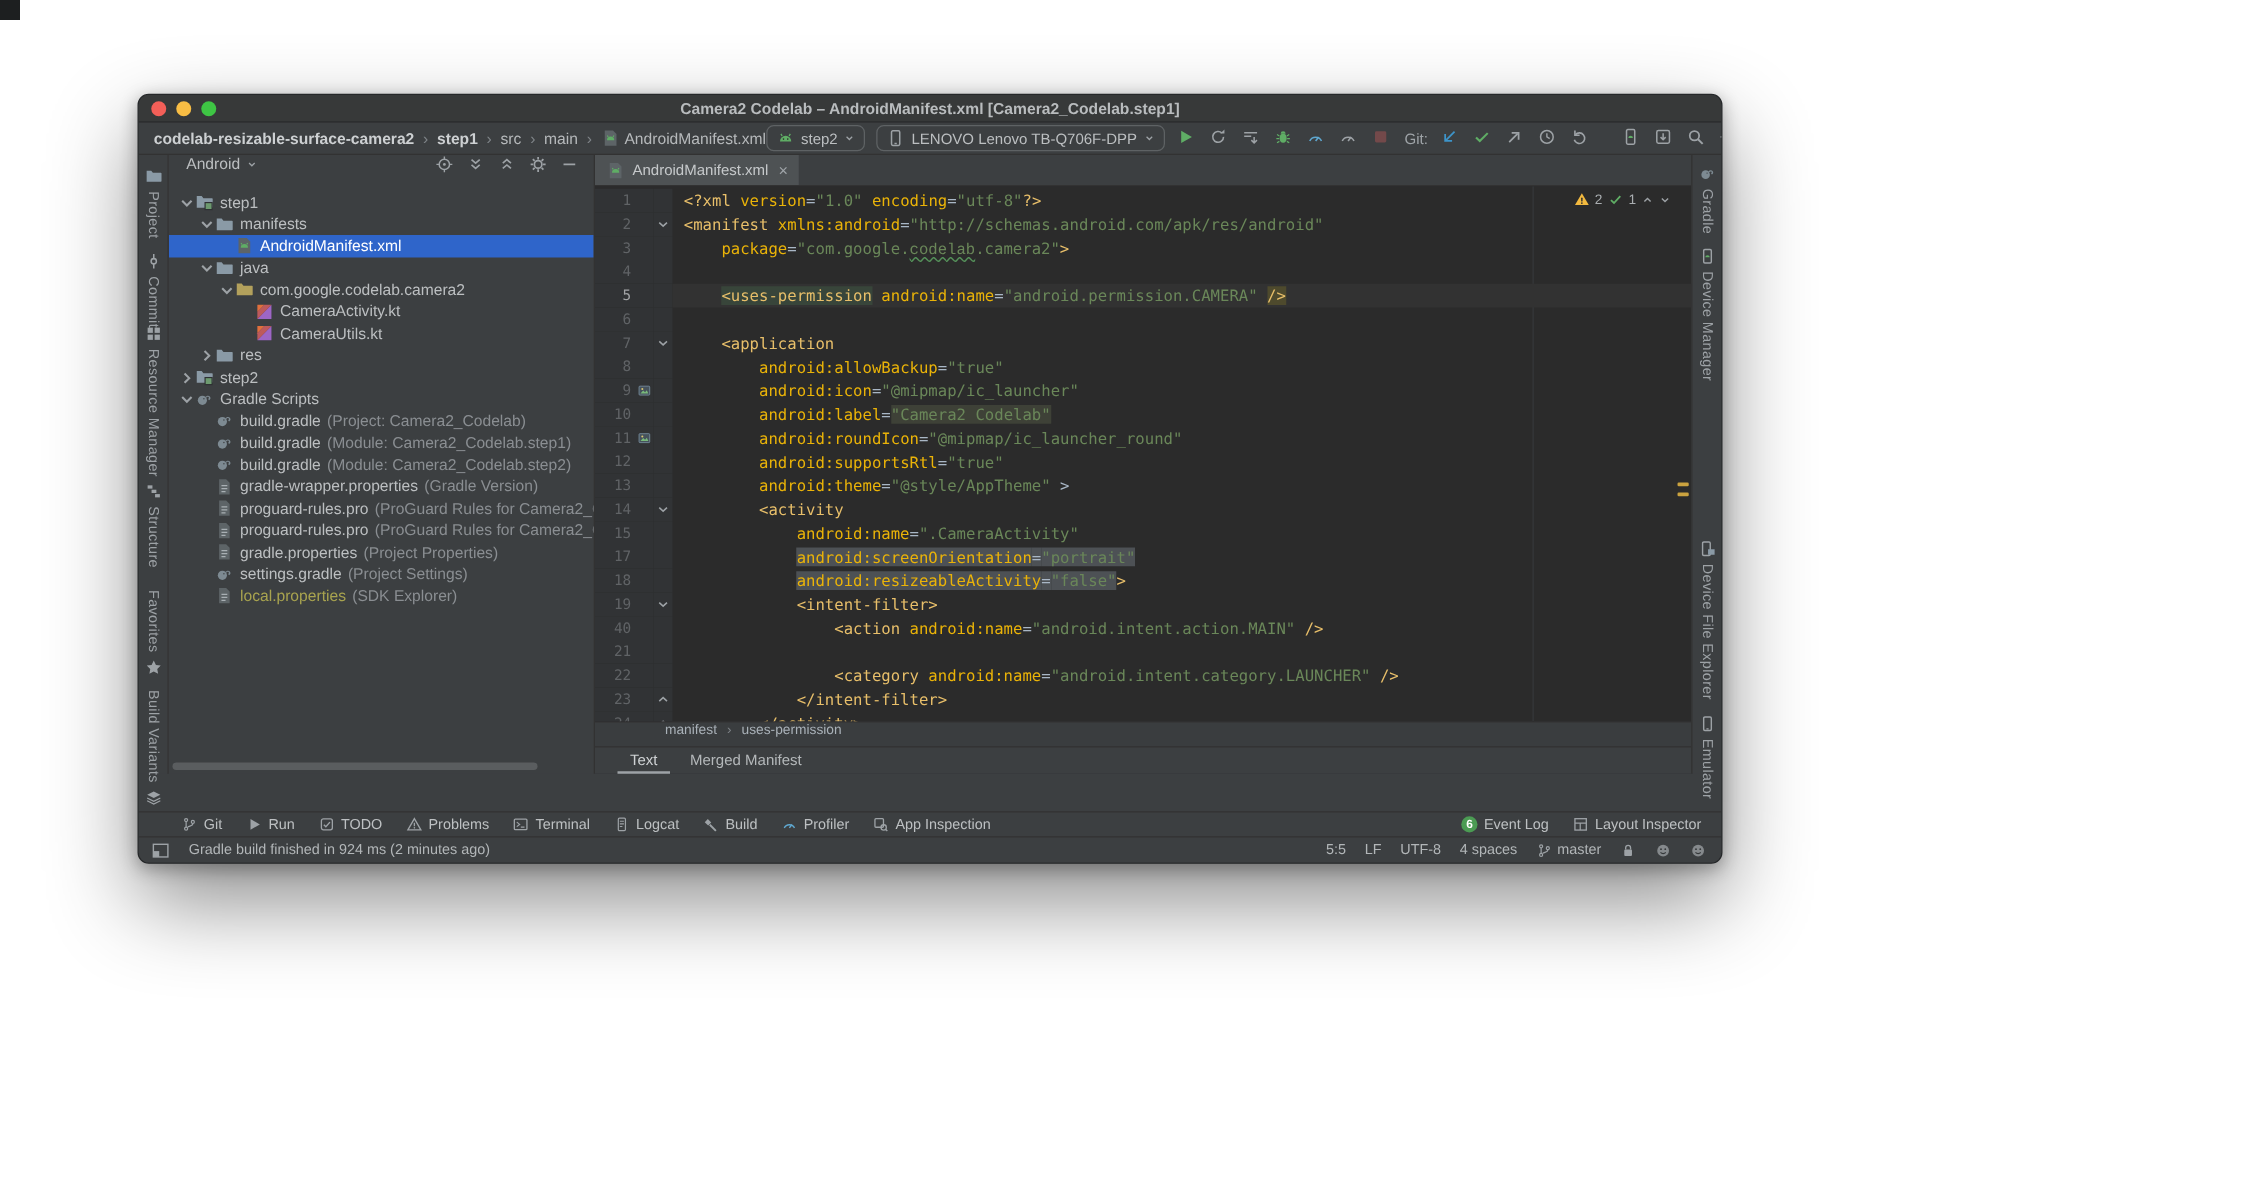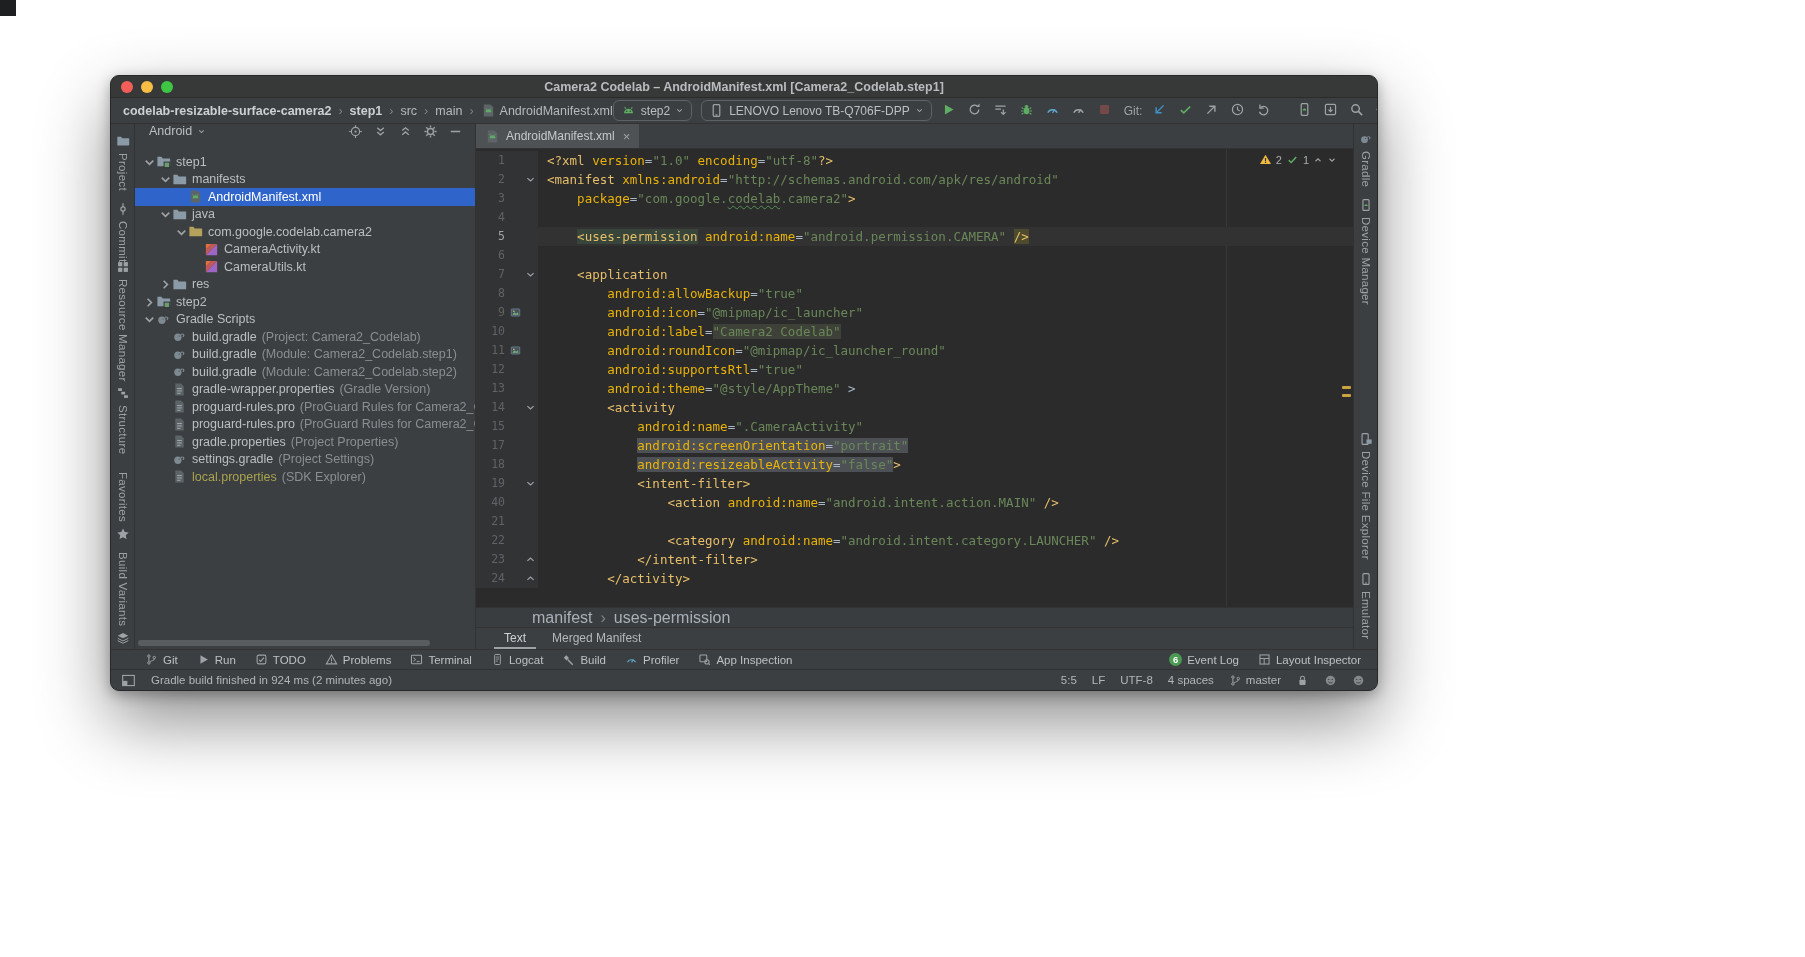--- a/index.html
+++ b/index.html
@@ -68,35 +68,35 @@
 .ln{width:32px;flex:none;text-align:right;color:#606366;background:#313335;font-size:11.5px;line-height:19px;padding-right:3px;}
 .gslot,.fslot{width:15px;flex:none;background:#313335;display:flex;align-items:center;justify-content:center;}
 .gslot .icon,.fslot .icon{width:11px;height:11px;}
 .ctext{flex:1;line-height:19px;padding-left:9px;}
 .code-line.caret .ctext{background:#323232;}
 .code-line.caret .ln{color:#a1a3a5;}
 .tag{color:#e8bf6a;}
 .attr{color:#eab308;}
 .str{color:#6a8759;}
 .pln{color:#a9b7c6;}
-.typo{text-decoration-line:underline;text-decoration-style:wavy;text-decoration-color:#549159;text-decoration-thickness:1px;text-underline-offset:2px;}
+.typo{text-decoration-line:underline;text-decoration-style:wavy;text-decoration-color:#549159;text-decoration-thickness:1px;text-underline-offset:2px;font-family:Liberation Mono, monospace;}
 .hlid{background:#38453a;}
 .hlyel{background:#4e4a2d;}
 .hlgray{background:#4d5155;}
 .hlbox{background:#3e4137;}
 .inspections{position:absolute;top:4px;right:16px;display:flex;align-items:center;gap:4px;font-size:11px;color:#a9adb0;}
 .inspections .icon{width:13px;height:13px;}
 .inspections .icon.sm{width:10px;height:10px;}
 .scroll-mark{position:absolute;right:2px;width:9px;height:3px;background:#caa23f;border-radius:1px;}
-.ed-crumbs{height:20px;flex:none;background:#3a3d3f;border-top:1px solid #323232;display:flex;align-items:flex-end;gap:8px;padding-left:56px;font-size:16px;color:#a9b1b8;}
+.ed-crumbs{height:20px;flex:none;background:#3a3d3f;border-top:1px solid #323232;display:flex;align-items:flex-start;gap:8px;padding-left:56px;font-size:11px;color:#a9b1b8;}
 .ed-tabs{height:22px;flex:none;background:#3c3f41;border-top:1px solid #323232;display:flex;align-items:stretch;gap:6px;padding-left:18px;font-size:12px;color:#b4b8ba;}
 .ed-tab{padding:0 10px;display:flex;align-items:center;border-bottom:2px solid transparent;}
 .ed-tab.active{border-bottom-color:#9da2a6;color:#cfd2d4;}
 
-.bottom-bar{height:20px;flex:none;background:#3c3f41;border-top:1px solid #323232;display:flex;align-items:center;font-size:11.5px;color:#bdc0c2;padding:0 16px 0 34px;gap:19px;}
+.bottom-bar{height:20px;flex:none;background:#3c3f41;border-top:1px solid #323232;display:flex;align-items:center;font-size:11.5px;color:#bdc0c2;padding:0 16px 0 34px;gap:19px;margin-top:30px;}
 .bb-item{display:flex;align-items:center;gap:5px;white-space:nowrap;}
 .bb-item .icon{width:13px;height:13px;}
 .bb-spacer{flex:1;}
 .badge{width:13px;height:13px;border-radius:50%;background:#4b9b53;color:#fff;font-size:9.5px;display:inline-flex;align-items:center;justify-content:center;font-weight:bold;flex:none;}
 .status-bar{height:21px;flex:none;background:#3c3f41;border-top:1px solid #323232;display:flex;align-items:center;font-size:11.5px;color:#b2b6b8;padding:0 12px 0 10px;}
 .sb-msg{margin-left:15px;}
 .sb-right{margin-left:auto;display:flex;align-items:center;gap:15px;}
 .sb-item{display:flex;align-items:center;gap:4px;white-space:nowrap;}
 .sb-item .icon{width:13px;height:13px;}
 </style>

